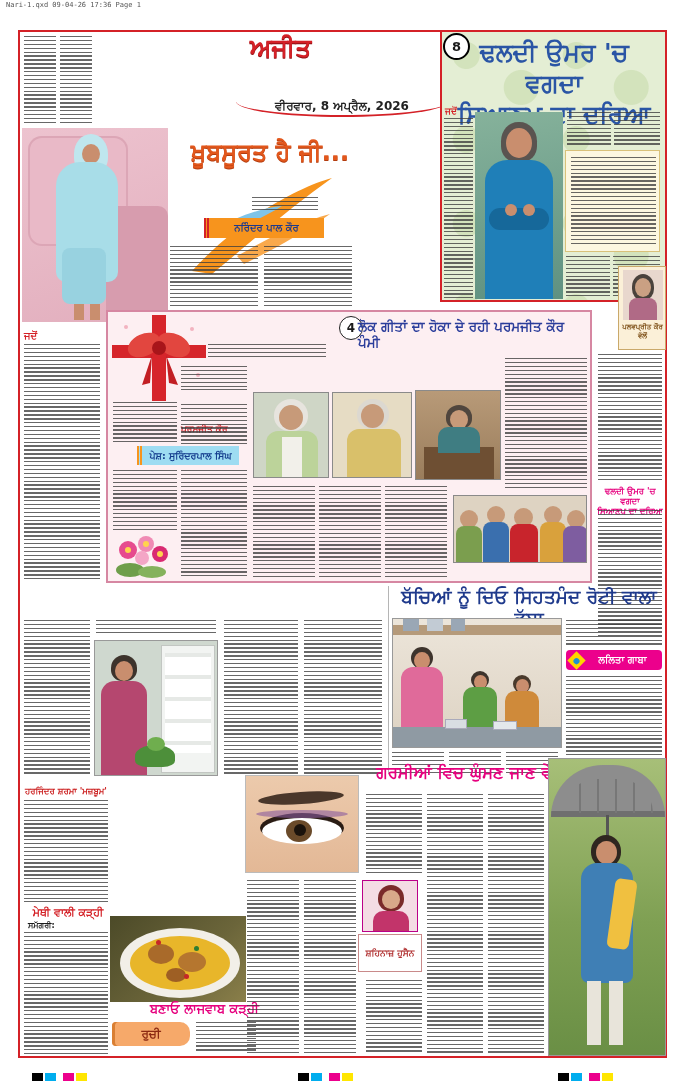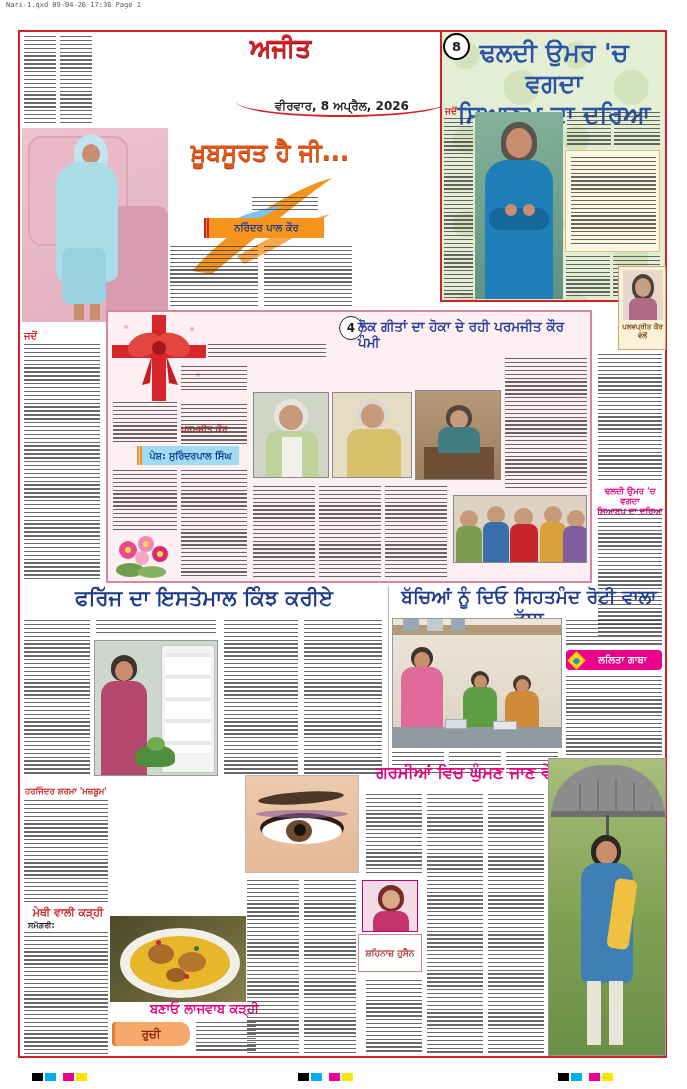--- a/index.html
+++ b/index.html
@@ -192,21 +192,20 @@
     <ellipse cx="40" cy="38" rx="14" ry="6" fill="#85b25c"></ellipse>
     <circle cx="16" cy="16" r="9" fill="#e64b8e"></circle>
       <circle cx="34" cy="10" r="8" fill="#f08ab4"></circle>
     <circle cx="48" cy="20" r="8" fill="#d92a72"></circle>
       <circle cx="30" cy="24" r="7" fill="#f4a6c6"></circle>
     <circle cx="16" cy="16" r="3" fill="#ffd34d"></circle>
       <circle cx="34" cy="10" r="3" fill="#ffd34d"></circle>
       <circle cx="48" cy="20" r="3" fill="#ffd34d"></circle>
   </svg>
 
-  <div class="abs hl-navy" style="left:24px;top:586px;width:360px;font-size:21px;">ਫਰਿੱਜ ਦਾ ਇਸਤੇਮਾਲ ਕਿੰਝ ਕਰੀਏ</div>
 
   <div class="abs tx" style="left:24px;top:620px;width:66px;height:154px;"></div>
   <div class="abs tx" style="left:96px;top:620px;width:120px;height:16px;"></div>
 
   <div class="abs photo" style="left:94px;top:640px;width:124px;height:136px;border:1px solid #999;background:#cfd8cf;">
     <div class="abs" style="left:66px;top:4px;width:54px;height:128px;background:#f2f4f2;border:1px solid #c2c6c2;"></div>
     <div class="abs" style="left:70px;top:12px;width:46px;height:100px;background:repeating-linear-gradient(to bottom,#e6e9e6 0 4px,#fff 4px 22px);"></div>
     <div class="abs" style="left:16px;top:14px;width:26px;height:26px;background:#3d332c;border-radius:50% 50% 42% 42%;"></div>
     <div class="abs" style="left:20px;top:20px;width:18px;height:20px;background:#c98e6e;border-radius:50%;"></div>
     <div class="abs" style="left:6px;top:40px;width:46px;height:96px;background:#b5476f;border-radius:14px 14px 0 0;"></div>

